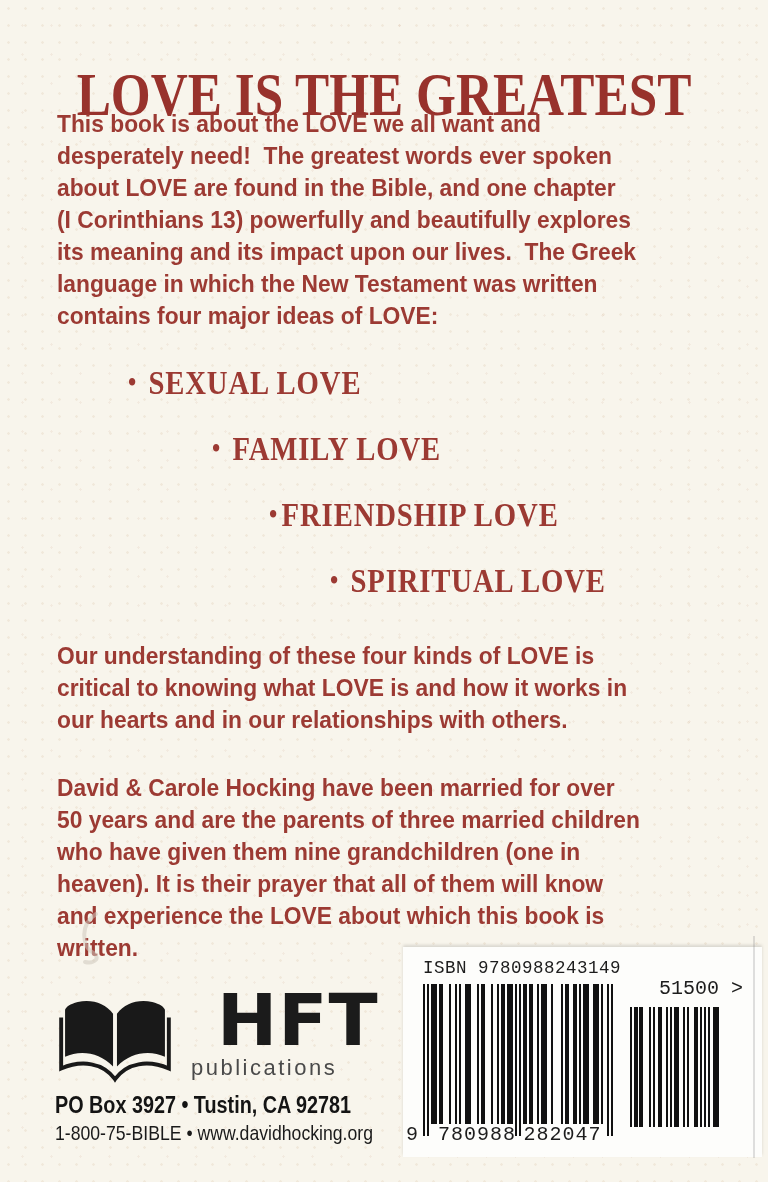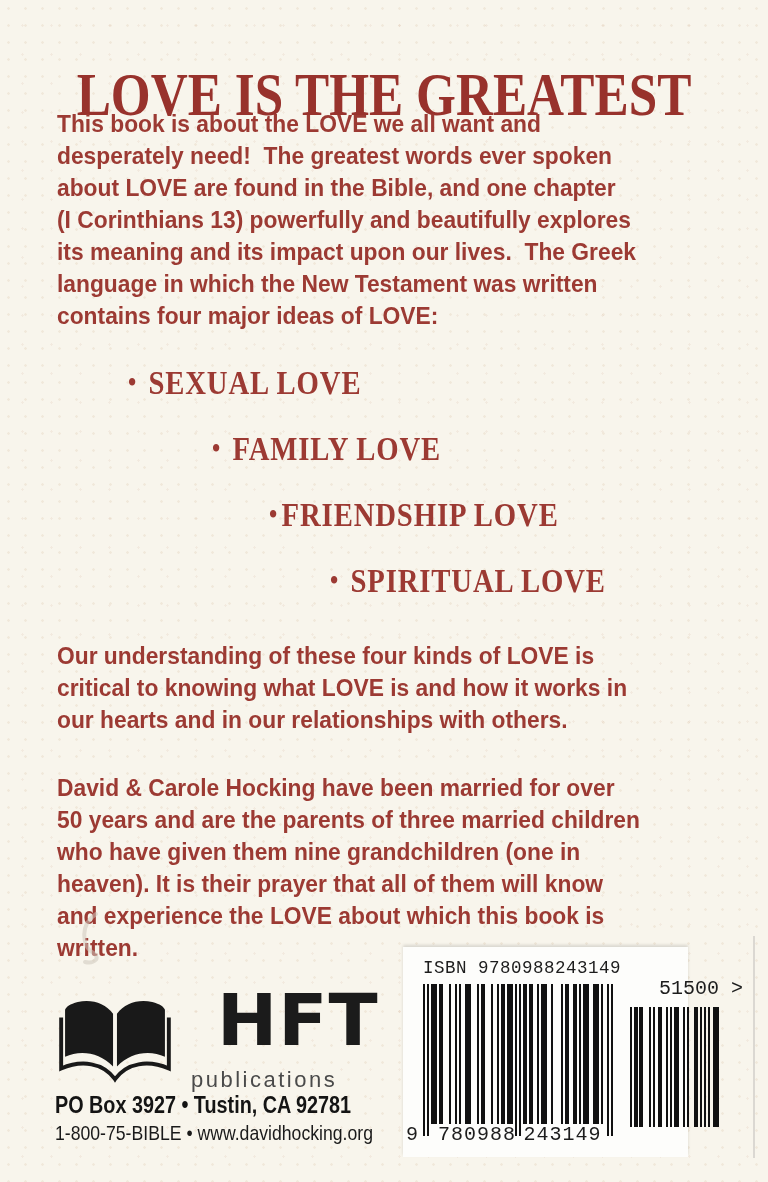--- a/index.html
+++ b/index.html
@@ -35,32 +35,31 @@
   .b3 .bm{margin-right:4px}
   .logo-icon{position:absolute;left:55px;top:997px;width:120px;height:93px;}
   .hft{
     position:absolute;left:182px;top:985px;line-height:70px;
     font-family:"DejaVu Sans", sans-serif;font-weight:bold;font-size:72px;
     color:#1b1b1b;letter-spacing:1px;margin-left:35px;
   }
   .pubs{
     position:absolute;left:191px;top:1055px;font-size:22px;color:#4a4a4a;
     letter-spacing:2.5px;
-    margin-top:12px;
   }
   .addr{
     position:absolute;left:55px;top:1092px;font-weight:bold;font-size:23px;
     color:#141414;transform:scaleX(.86);transform-origin:left top;white-space:pre;
   }
   .contact{
     position:absolute;left:55px;top:1121px;font-size:21px;color:#1a1a1a;
     transform:scaleX(.84);transform-origin:left top;white-space:pre;
   }
   .panel{
-    position:absolute;left:403px;top:947px;width:285px;height:210px;
+    position:absolute;left:403px;top:947px;width:359px;height:210px;
     background:#fdfdfb;box-shadow:0 -2px 3px rgba(0,0,0,.13);
   }
   .mono{font-family:"Liberation Mono", monospace;color:#1d1d1d;}
   .isbn-label{
     position:absolute;left:0;top:11px;width:238px;text-align:center;
     font-size:17.5px;letter-spacing:.5px;white-space:pre;
   }
   .ean13{position:absolute;left:20px;top:37px;width:190px;height:152px;}
   .d-left{position:absolute;left:3px;top:176px;font-size:20px;}
   .d-g1{position:absolute;left:28px;top:176px;width:85px;text-align:right;font-size:20px;letter-spacing:1px;}
@@ -169,21 +168,21 @@
       <rect x="82" y="0" width="1.06" height="92" fill="#111"></rect>
       <rect x="85" y="0" width="1.06" height="92" fill="#111"></rect>
       <rect x="86" y="0" width="1.06" height="92" fill="#111"></rect>
       <rect x="87" y="0" width="1.06" height="92" fill="#111"></rect>
       <rect x="89" y="0" width="1.06" height="92" fill="#111"></rect>
       <rect x="92" y="0" width="1.06" height="100" fill="#111"></rect>
       <rect x="94" y="0" width="1.06" height="100" fill="#111"></rect>
     </svg>
   <span class="d-left mono">9</span>
   <span class="d-g1 mono">780988</span>
-  <span class="d-g2 mono">243149</span>
+  <span class="d-g2 mono">282047</span>
   <div class="price mono">51500 &gt;</div>
   <svg id="ean5-svg" class="ean5" shape-rendering="crispEdges" viewBox="0 0 48 100" preserveAspectRatio="none">
       <rect x="1" y="0" width="1.06" height="100" fill="#111"></rect>
       <rect x="3" y="0" width="1.06" height="100" fill="#111"></rect>
       <rect x="4" y="0" width="1.06" height="100" fill="#111"></rect>
       <rect x="6" y="0" width="1.06" height="100" fill="#111"></rect>
       <rect x="7" y="0" width="1.06" height="100" fill="#111"></rect>
       <rect x="11" y="0" width="1.06" height="100" fill="#111"></rect>
       <rect x="13" y="0" width="1.06" height="100" fill="#111"></rect>
       <rect x="16" y="0" width="1.06" height="100" fill="#111"></rect>

